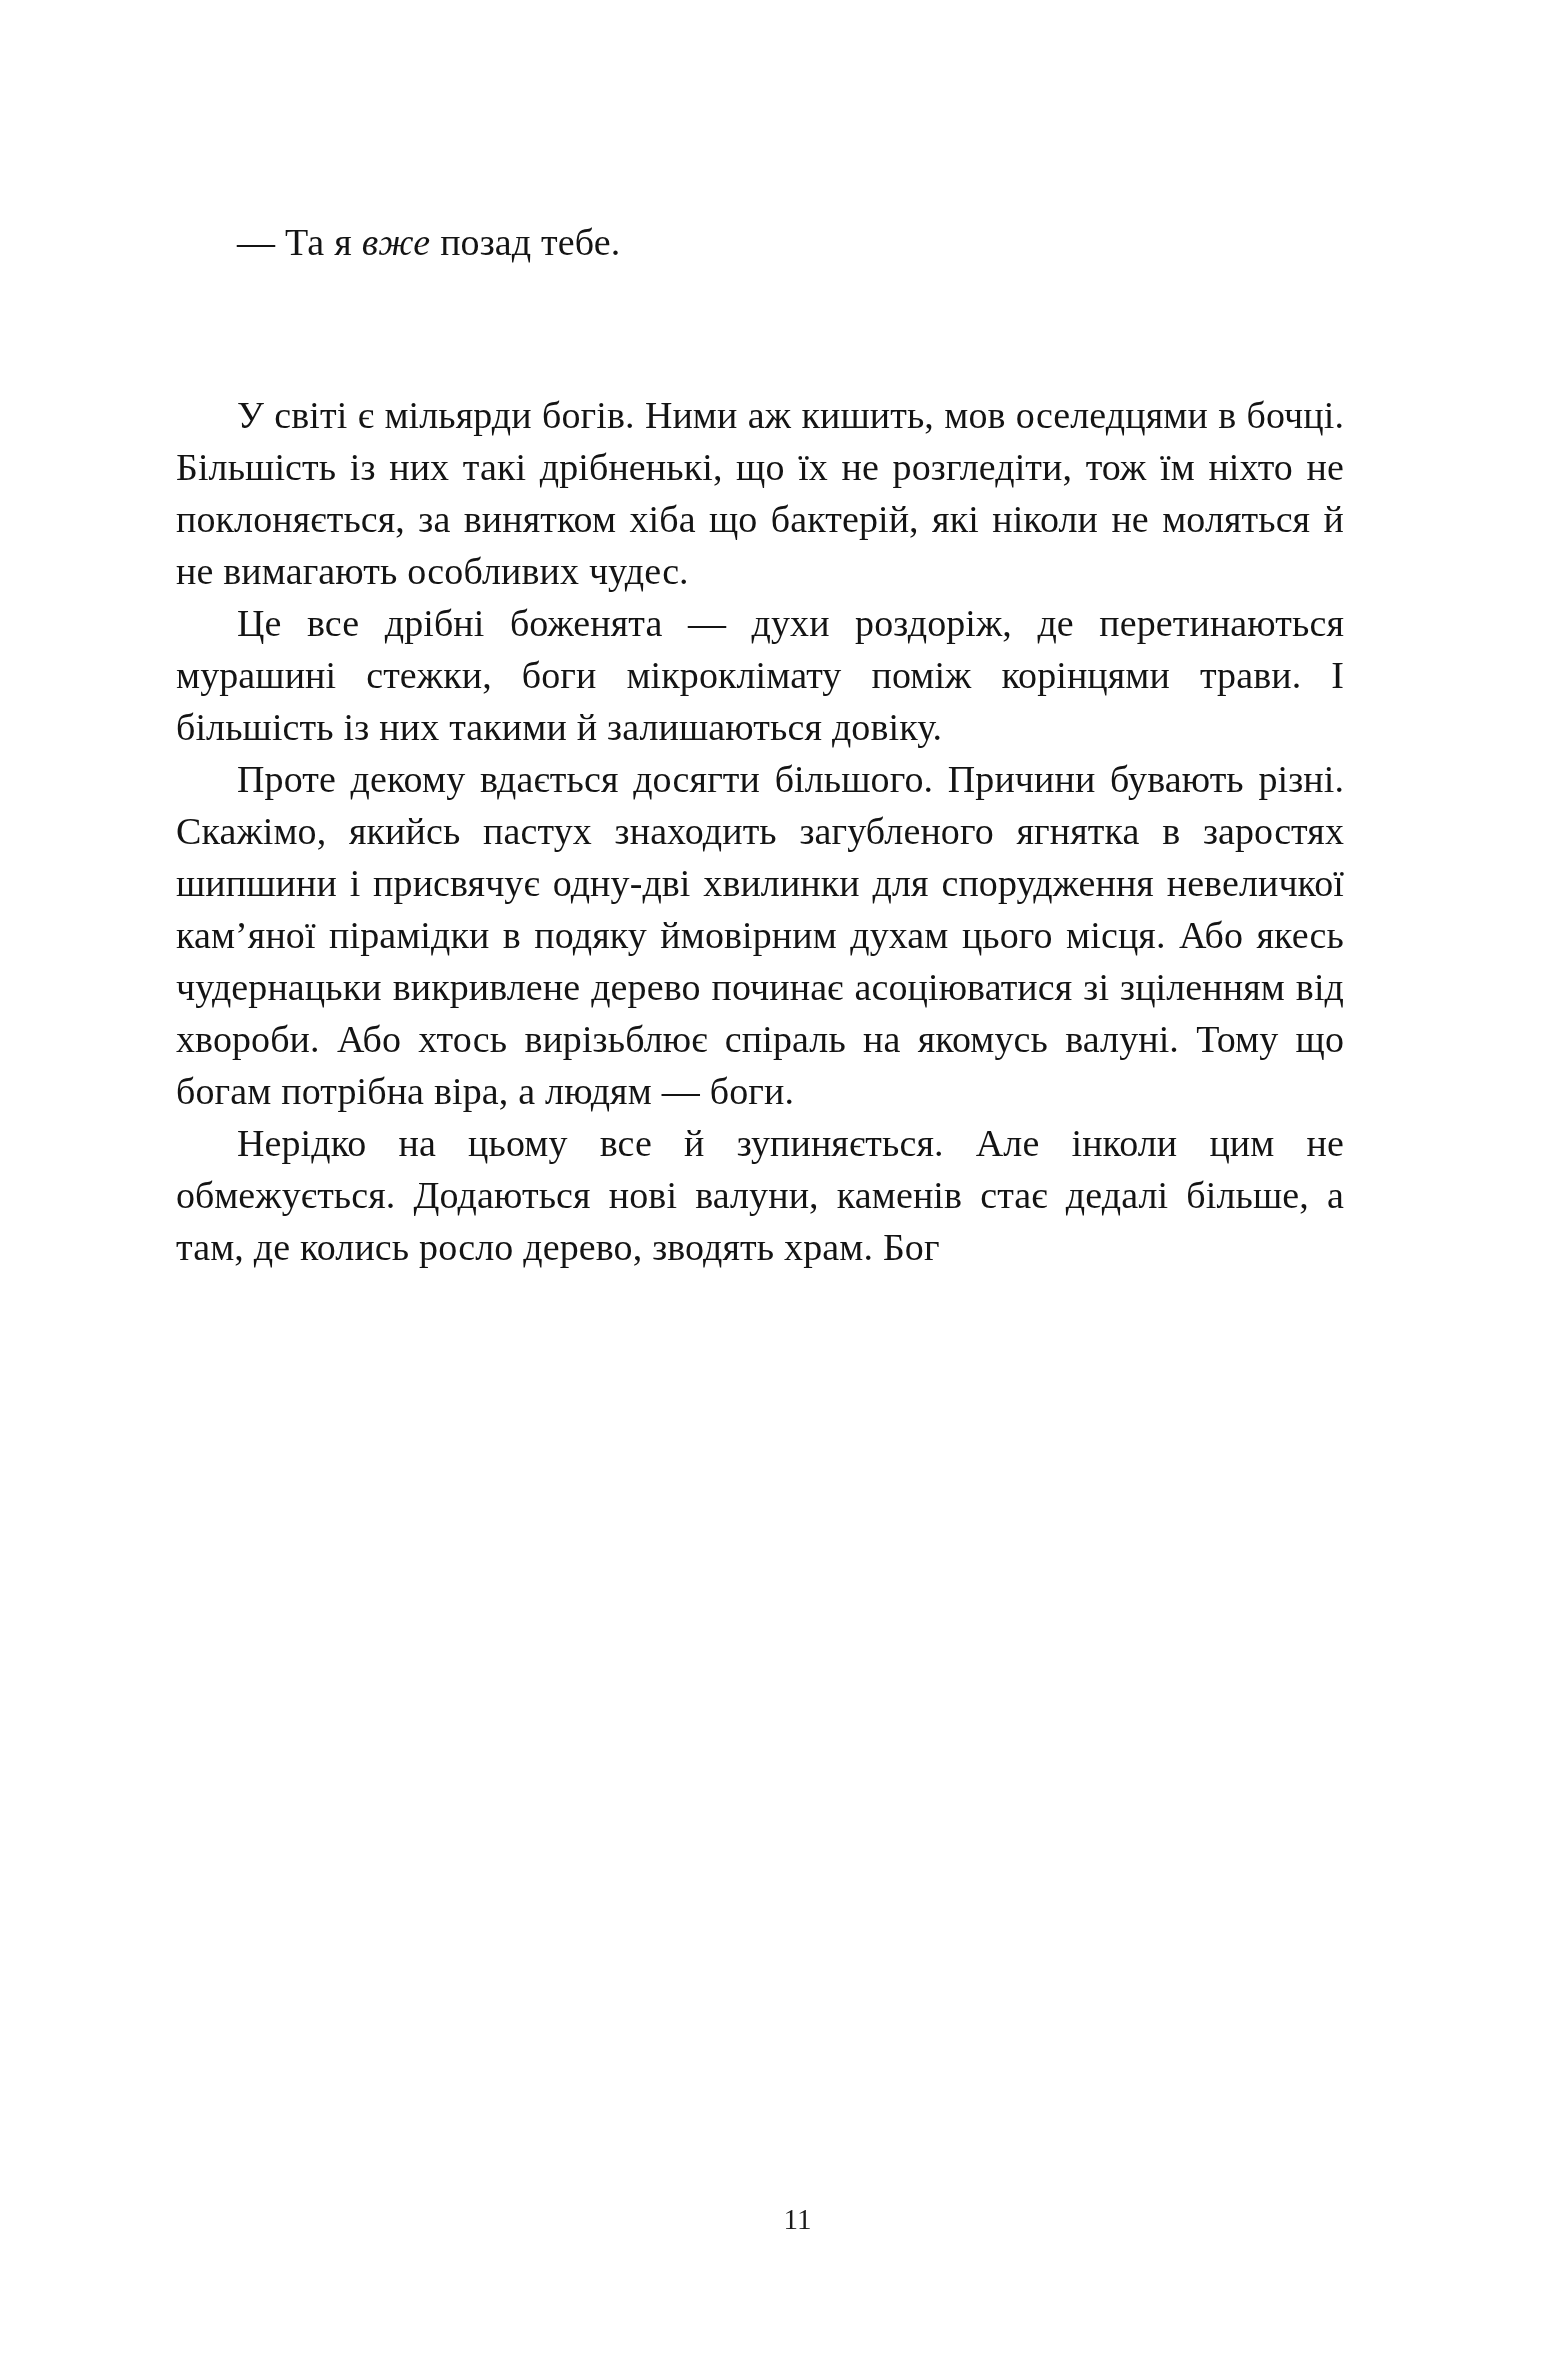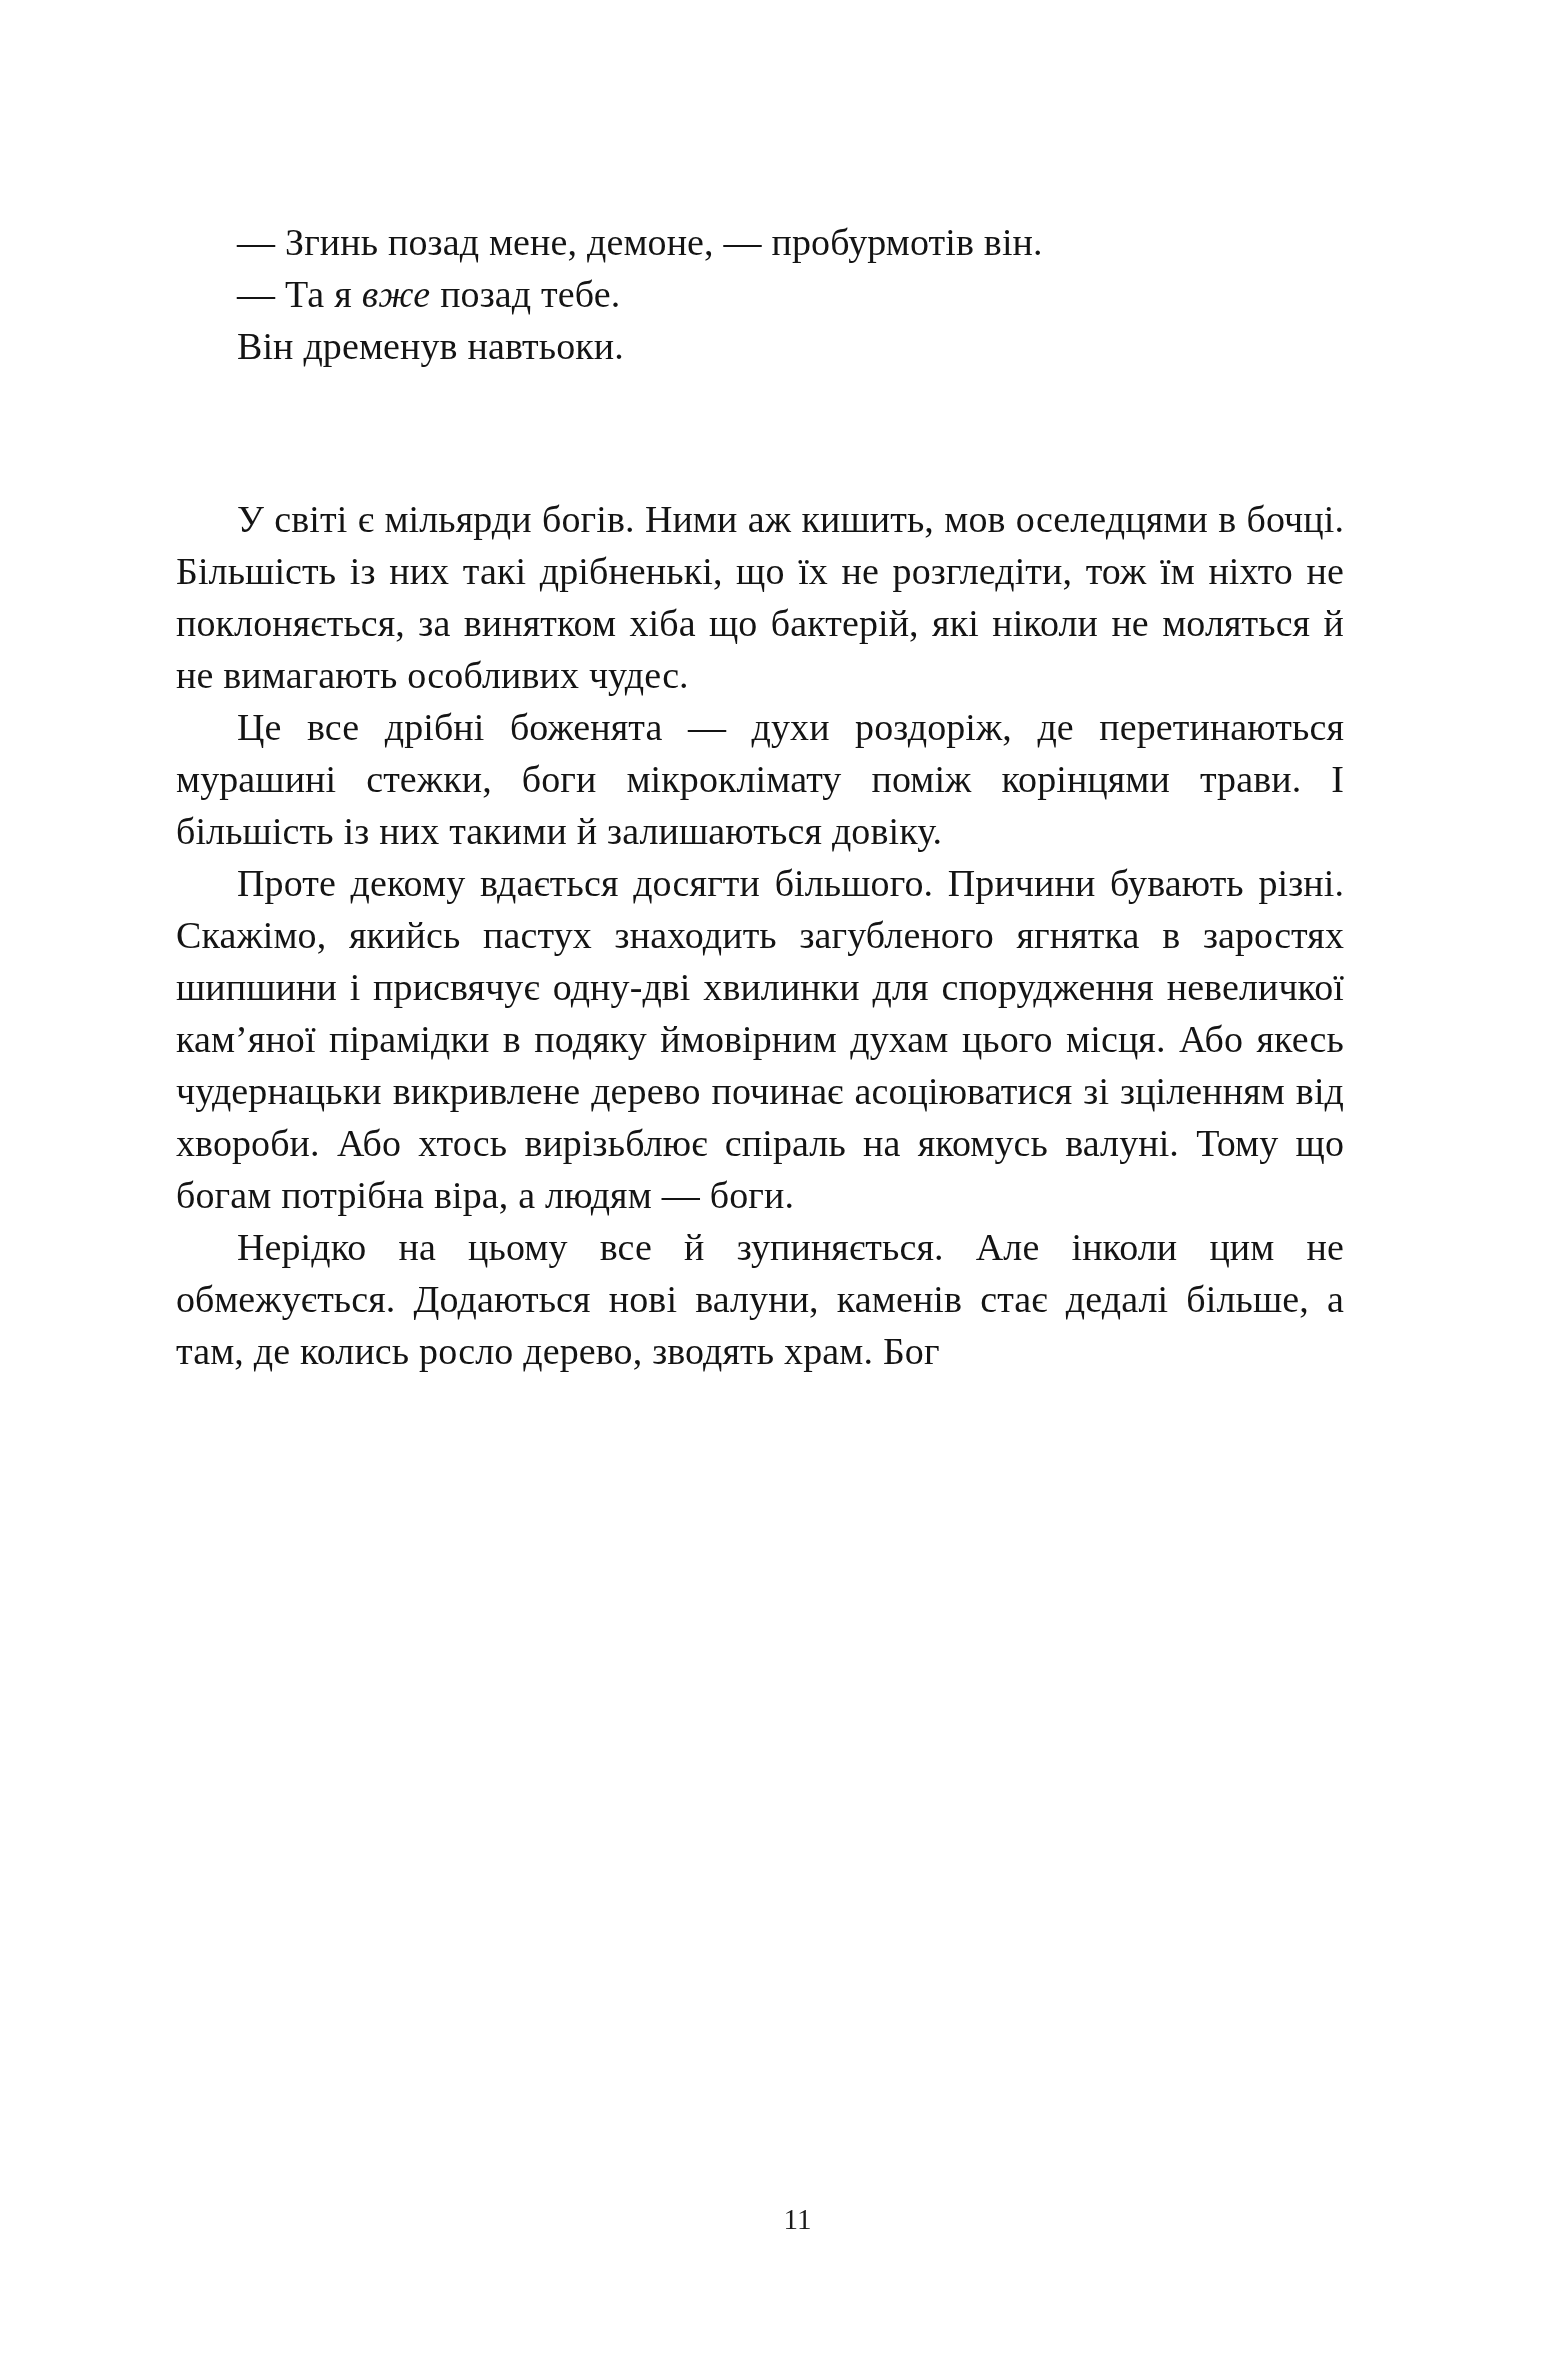--- a/index.html
+++ b/index.html
@@ -85,23 +85,21 @@
   }
 </style>
 </head>
 <body>
 
 <div class="page">
 
   <div class="text-column">
 
   <div class="block">
-        <p class="para dialogue"><span>— Згинь позад мене, демоне, — пробурмотів він.</span></p>
         <p class="para dialogue"><span>— Та я </span><span class="italic">вже</span><span> позад тебе.</span></p>
-        <p class="para indent short"><span>Він дременув навтьоки.</span></p>
       </div>
       <div class="block">
         <p class="para indent"><span>У світі є мільярди богів. Ними аж кишить, мов оселедцями в бочці. Більшість із них такі дрібненькі, що їх не розгледіти, тож їм ніхто не поклоняється, за винятком хіба що бактерій, які ніколи не моляться й не вимагають особливих чудес.</span></p>
         <p class="para indent"><span>Це все дрібні боженята — духи роздоріж, де перетинаються мурашині стежки, боги мікроклімату поміж корінцями трави. І більшість із них такими й залишаються довіку.</span></p>
         <p class="para indent"><span>Проте декому вдається досягти більшого. Причини бувають різні. Скажімо, якийсь пастух знаходить загубленого ягнятка в заростях шипшини і присвячує одну-дві хвилинки для спорудження невеличкої кам’яної пірамідки в подяку ймовірним духам цього місця. Або якесь чудернацьки викривлене дерево починає асоціюватися зі зціленням від хвороби. Або хтось вирізьблює спіраль на якомусь валуні. Тому що богам потрібна віра, а людям — боги.</span></p>
         <p class="para indent"><span>Нерідко на цьому все й зупиняється. Але інколи цим не обмежується. Додаються нові валуни, каменів стає дедалі більше, а там, де колись росло дерево, зводять храм. Бог</span></p>
       </div>
     </div>
 
   <div class="folio">11</div>

